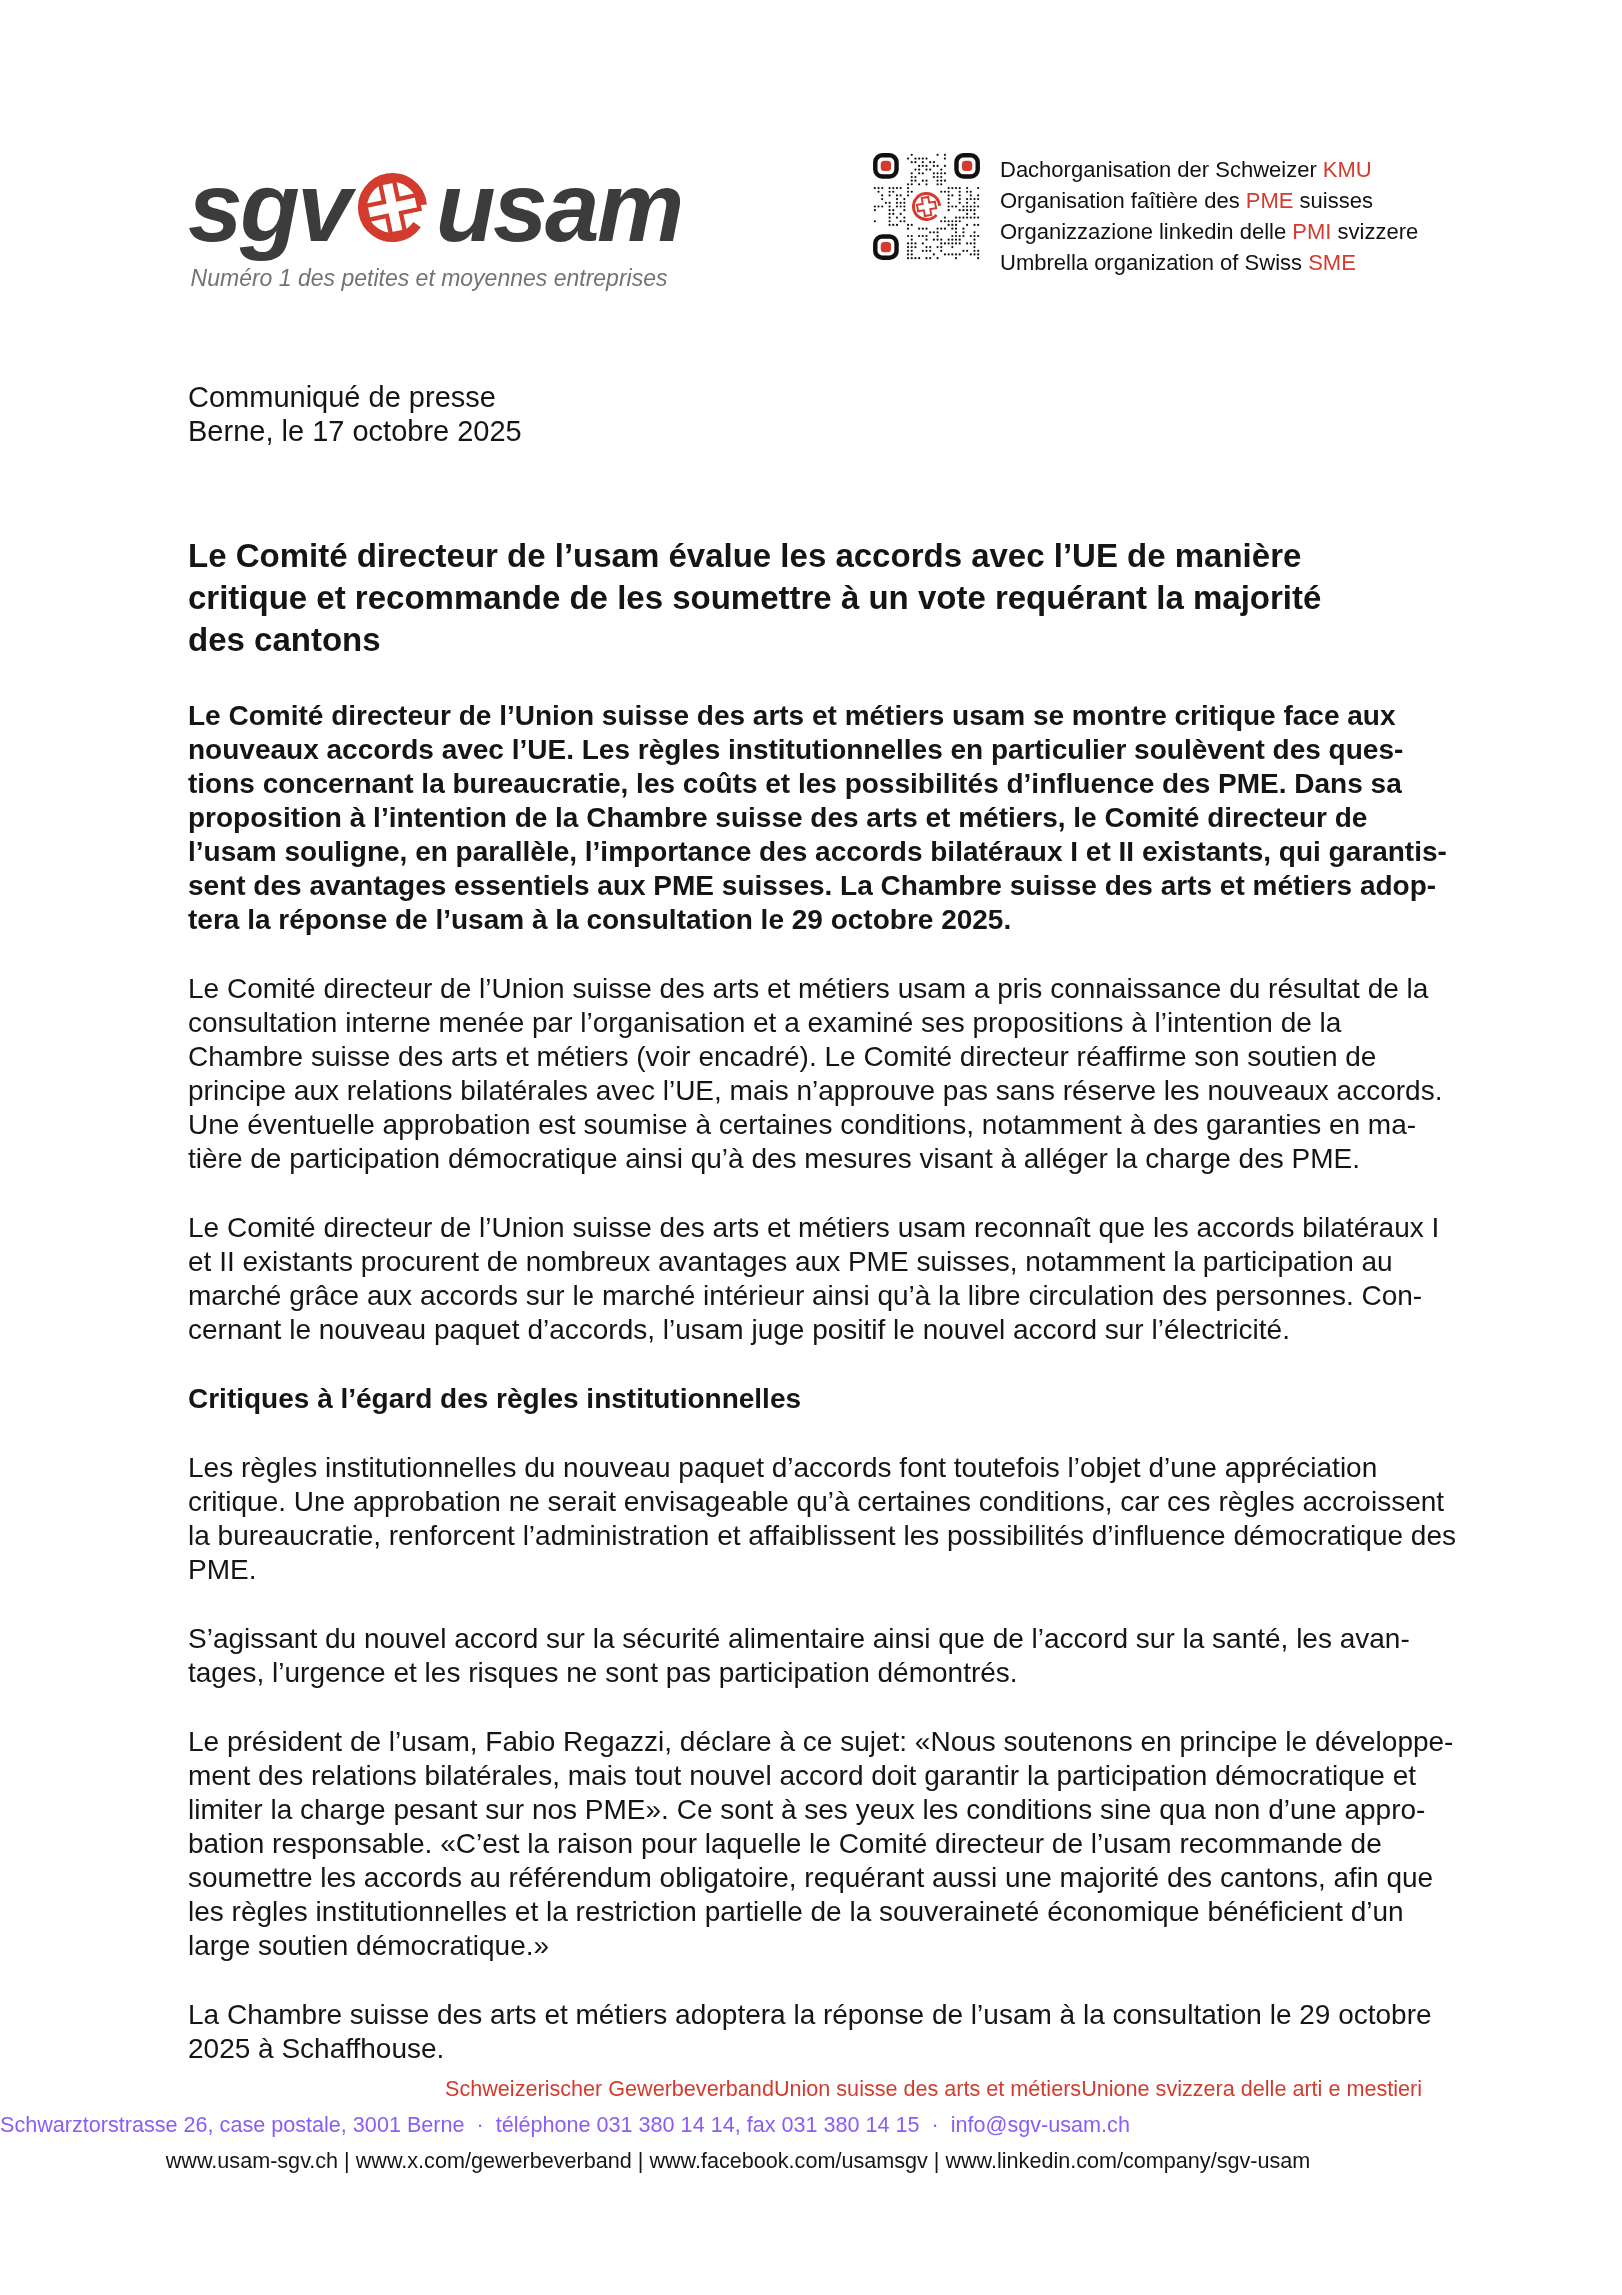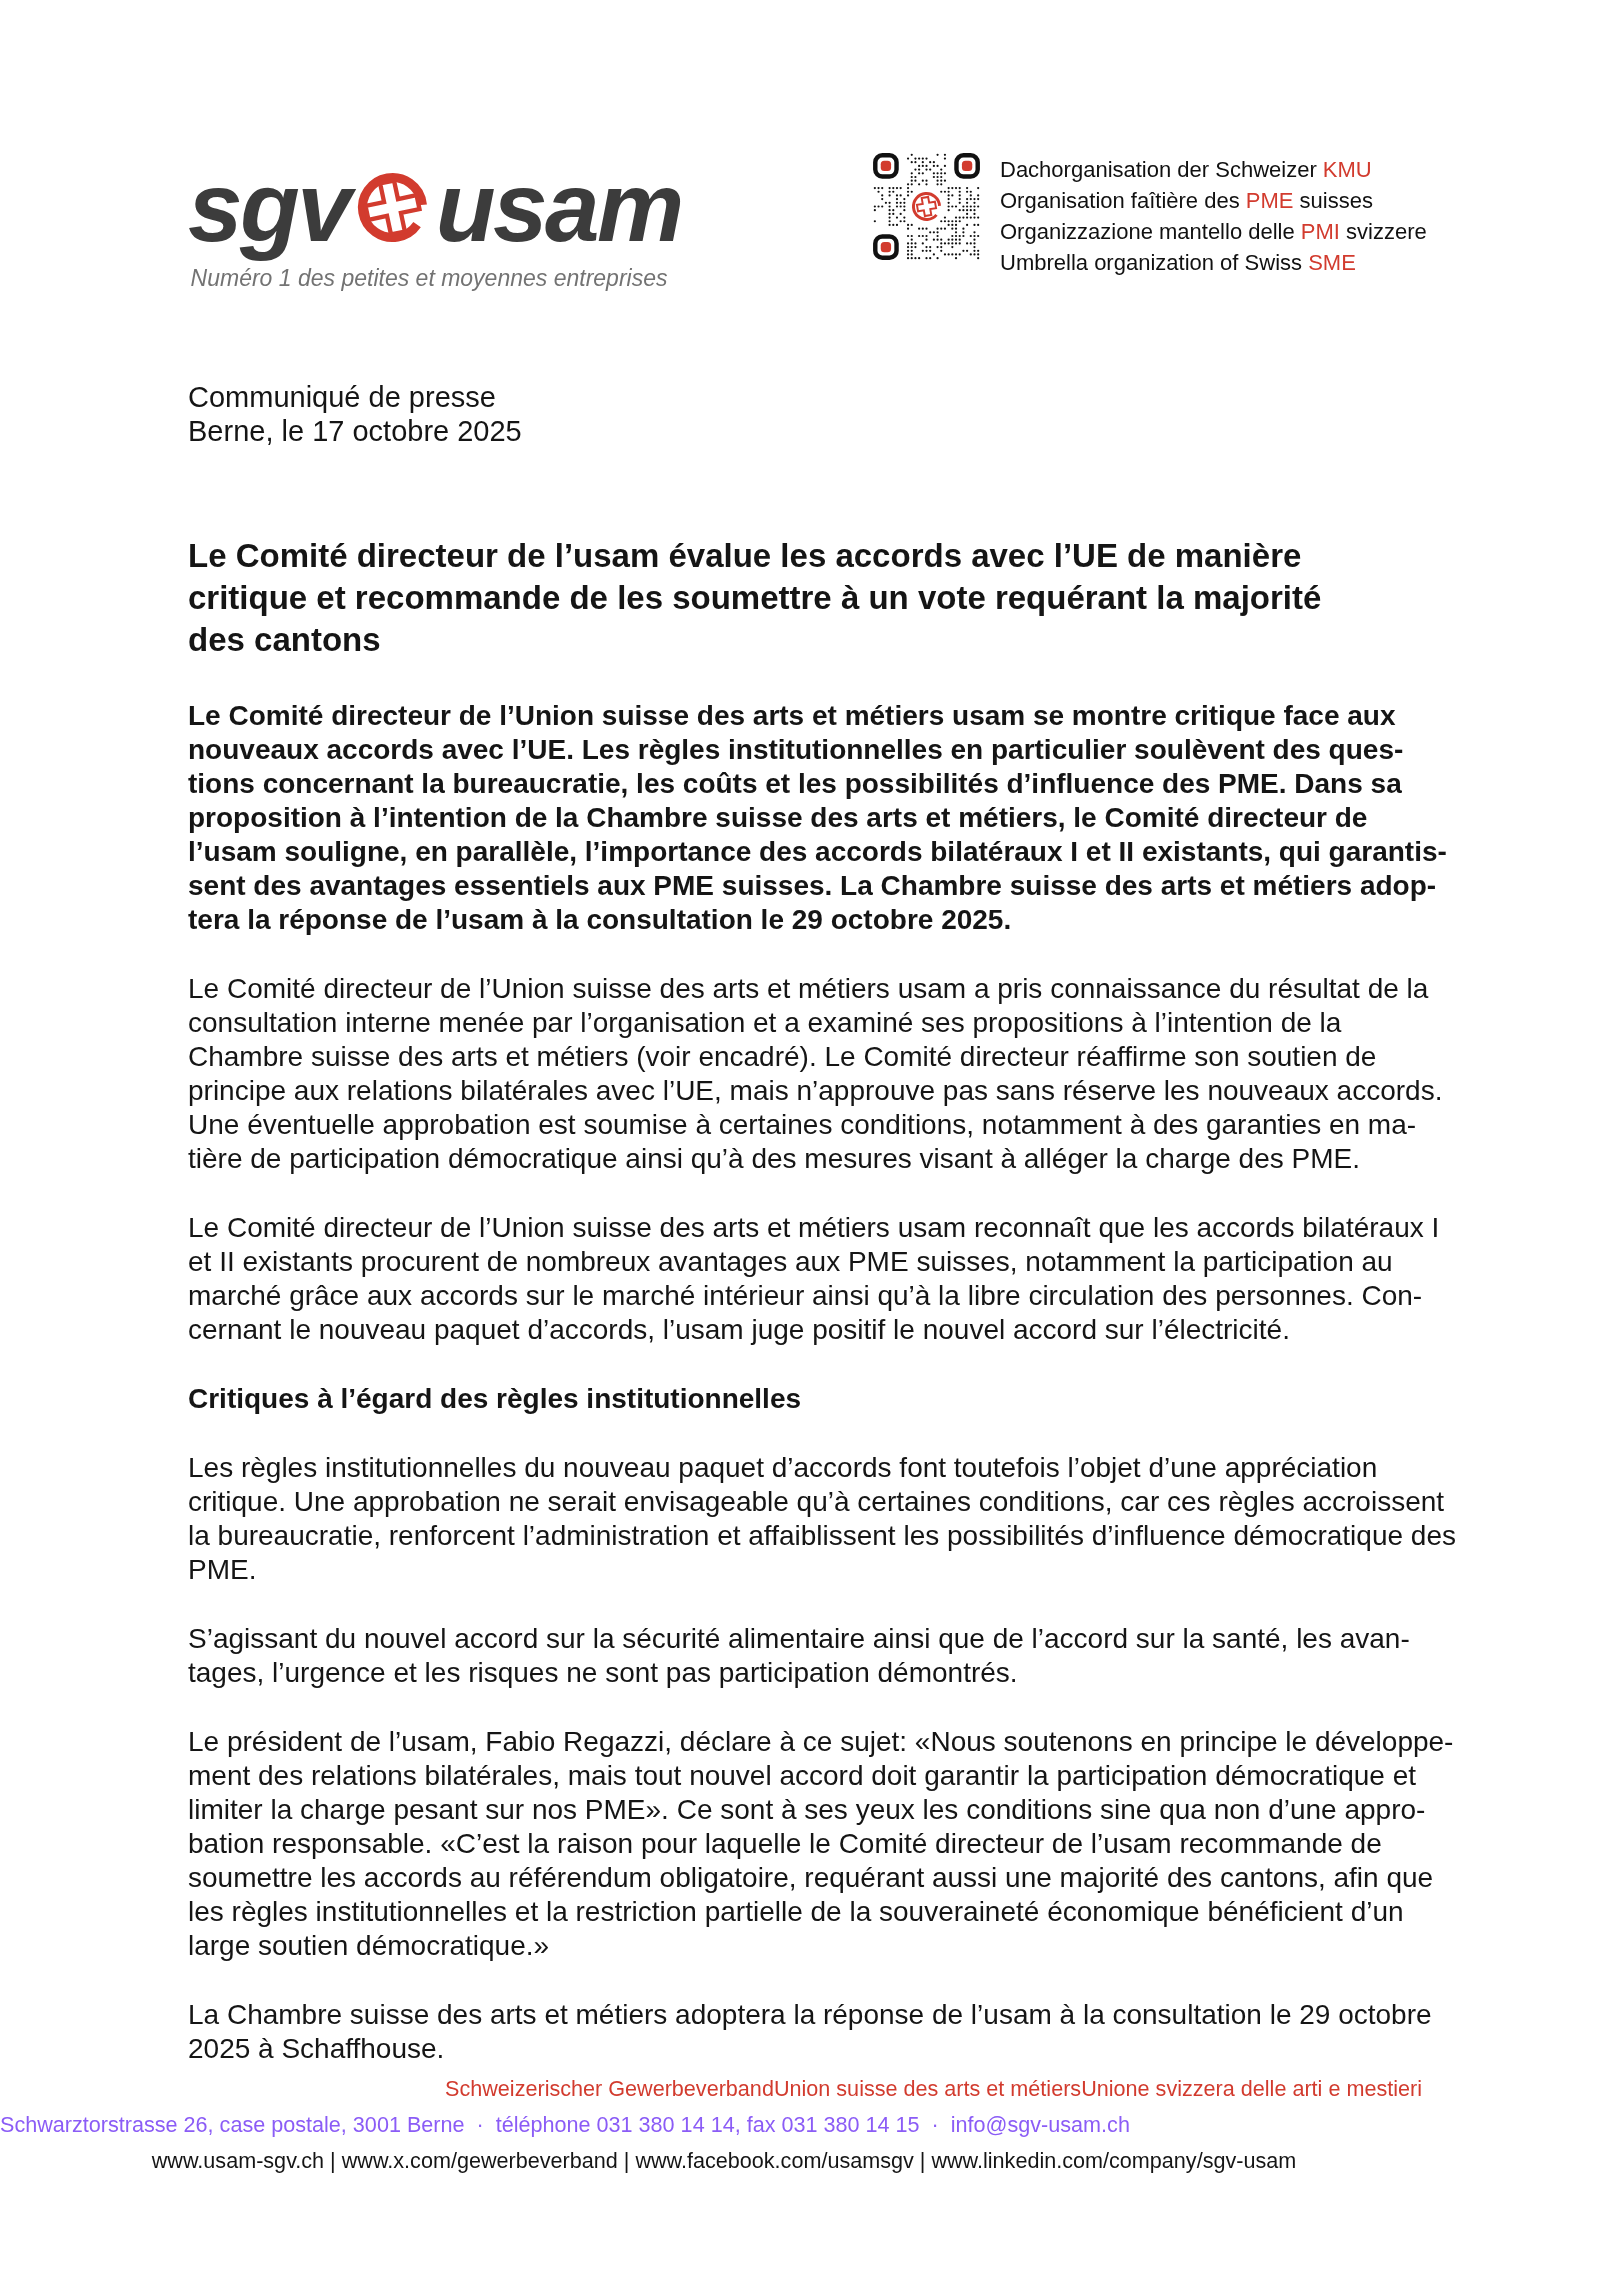--- a/index.html
+++ b/index.html
@@ -28,21 +28,21 @@
   .article h1{font-size:33px;line-height:42px;font-weight:bold;margin:0 0 38px 0;white-space:pre-line;}
   .article .lead{font-size:28px;line-height:34px;font-weight:bold;margin:0 0 35px 0;white-space:pre-line;}
   .article p{font-size:28px;line-height:34px;margin:35px 0;white-space:pre-line;}
   .article h2{font-size:28px;line-height:34px;font-weight:bold;margin:33px 0 7.9px 0;}
 
   
   .footer-orgs{position:absolute;left:188px;top:2076px;width:1234px;display:flex;
                justify-content:flex-end;font-size:21.6px;color:#d23b2e;}
   .footer-address{position:absolute;left:0;top:2112px;width:1484px;text-align:left;
                   font-size:21.6px;color:#8b5cf6;white-space:pre-wrap;}
-  .footer-links{position:absolute;left:0;top:2148px;width:1448px;text-align:center;
+  .footer-links{position:absolute;left:14px;top:2148px;width:1448px;text-align:center;
                 font-size:21.6px;color:#151515;}
 </style>
 </head>
 <body>
 
 <div class="page">
 
   <div class="brand">
     <div class="brand-row">
       <span class="brand-word">sgv</span>
@@ -324,21 +324,21 @@
     <circle cx="82" cy="82" r="27" fill="#ffffff"></circle>
     <g transform="translate(82,82)">
       <circle r="20" fill="none" stroke="#d23b2e" stroke-width="4.5" stroke-dasharray="110 16" transform="rotate(40)"></circle>
       <path d="M-5,-14 h10 v9 h9 v10 h-9 v9 h-10 v-9 h-9 v-10 h9 z" transform="rotate(-10)" fill="#ffffff" stroke="#d23b2e" stroke-width="3"></path>
     </g>
   </svg>
 
   <div class="org">
     <div><span>Dachorganisation der Schweizer </span><span class="hl">KMU</span><span></span></div>
     <div><span>Organisation faîtière des </span><span class="hl">PME</span><span> suisses</span></div>
-    <div><span>Organizzazione mantello delle </span><span class="hl">PMI</span><span> svizzere</span></div>
+    <div><span>Organizzazione linkedin delle </span><span class="hl">PMI</span><span> svizzere</span></div>
     <div><span>Umbrella organization of Swiss </span><span class="hl">SME</span><span></span></div>
   </div>
 
   <div class="meta">
     <div class="doc-type">Communiqué de presse</div>
     <div>Berne, le 17 octobre 2025</div>
   </div>
 
   <div class="article">
     <h1>Le Comité directeur de l’usam évalue les accords avec l’UE de manière

